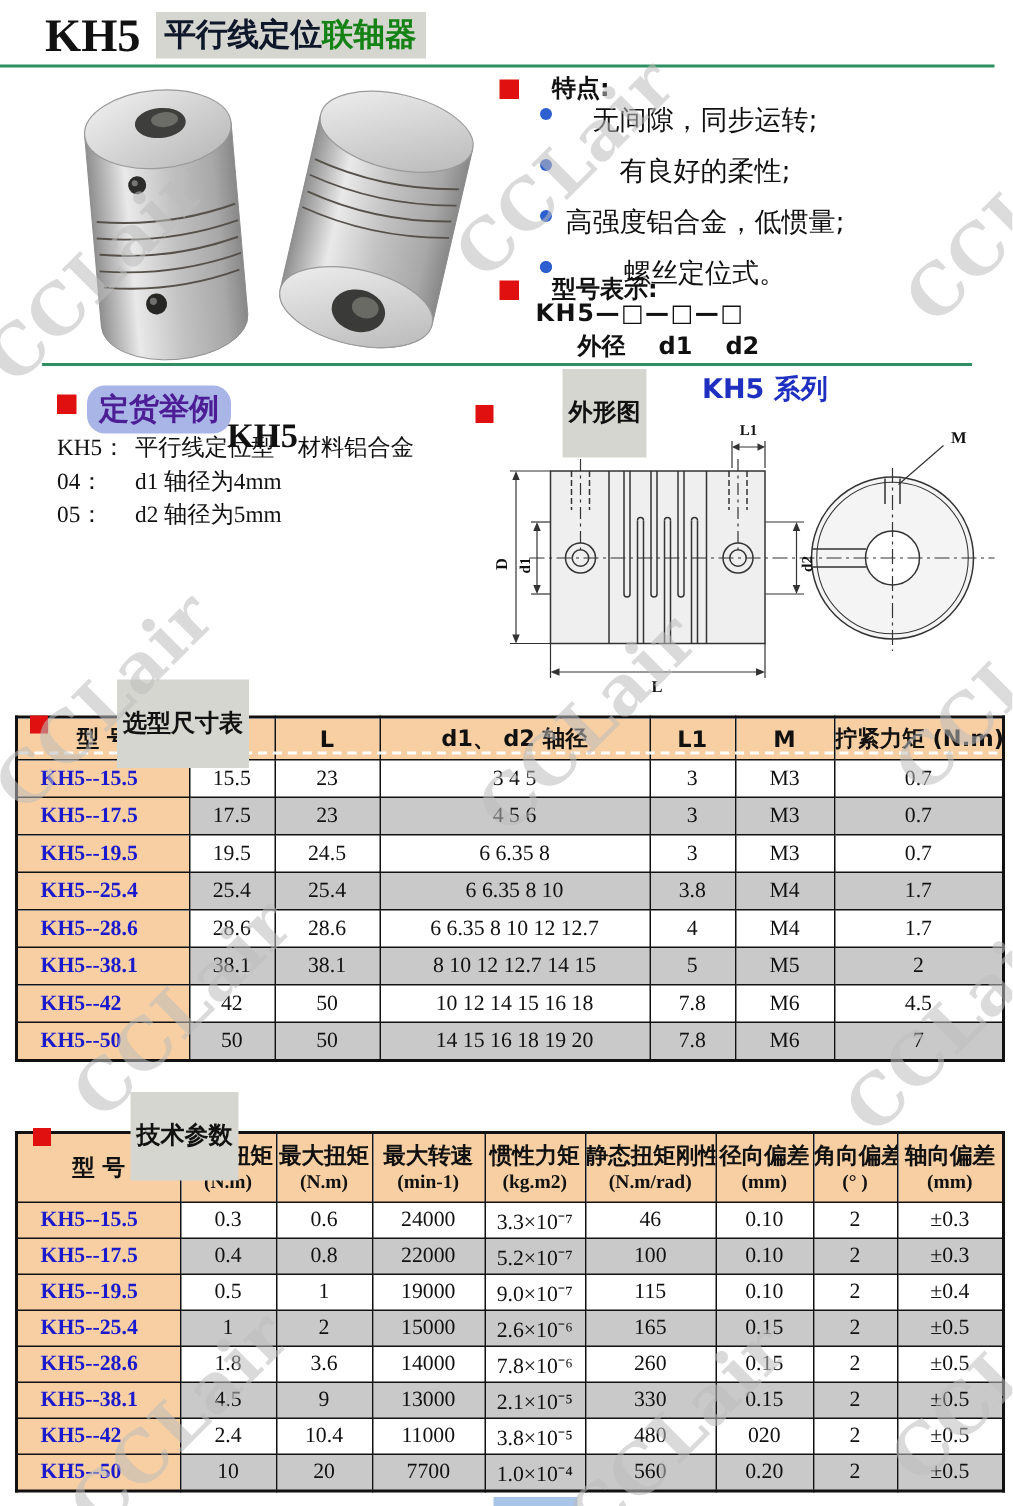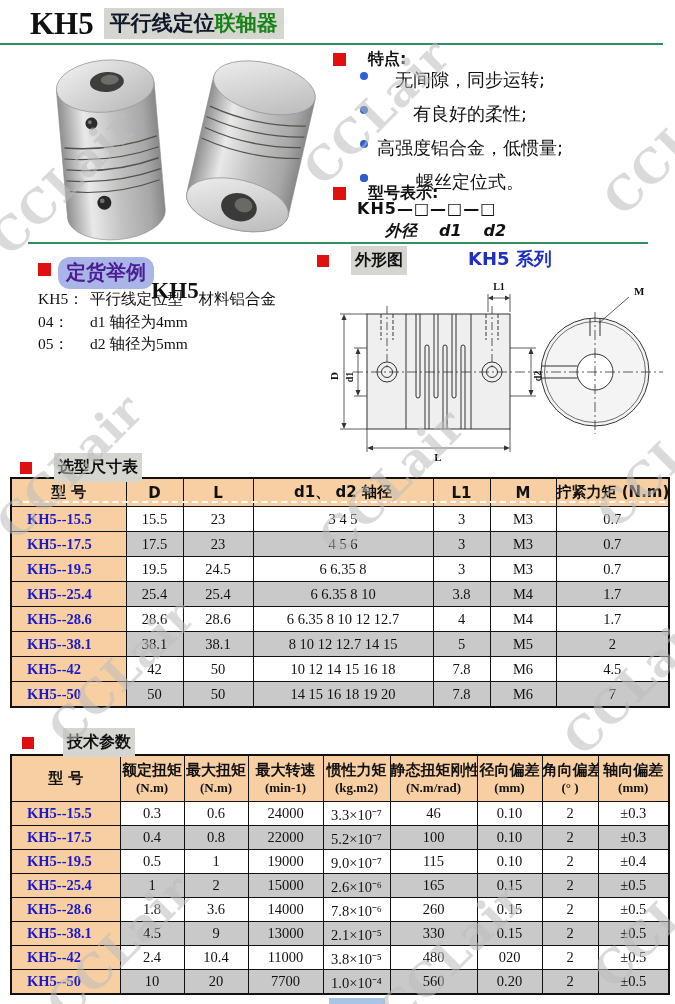--- a/index.html
+++ b/index.html
@@ -18,32 +18,32 @@
   .title .model{font-family:"Liberation Serif", serif; font-weight:bold; font-size:31px; color:#111;}
   .title .hl{background:#d6d6d0; font-weight:bold; font-size:21px; padding:3px 6px 4px 6px; margin-left:10px; vertical-align:4px;}
   .title .hl .red{color:#0f172a;}
   .title .hl .green{color:#158215;}
   .rule1{position:absolute; left:0; top:43px; width:663px; height:2px; background:#2f8f62; z-index:2;}
   .rule2{position:absolute; left:28px; top:242px; width:620px; height:2px; background:#2f8f62; z-index:2;}
 
   
   .sq{display:inline-block; width:13px; height:13px; background:#e01010;}
   .sec-head{position:absolute; z-index:4; display:flex; align-items:center; gap:22px; font-weight:bold; font-size:16px; white-space:nowrap;}
-  .sec-head .gtxt{background:#d6d6d0; padding:4px 4px;}
+  .sec-head .gtxt{background:#d6d6d0; padding:19px 4px;margin-left:24px;}
 
   
   .photo{position:absolute; left:20px; top:52px; width:310px; height:232px; z-index:1;}
   .photo-cap{position:absolute; left:20px; top:278px; width:310px; text-align:center; font-family:"Liberation Serif", serif; font-weight:bold; font-size:23px; z-index:2;}
 
   
   .feat-list{position:absolute; left:360px; top:68px; margin:0; padding:0; list-style:none; z-index:3;}
   .feat-list li{position:relative; font-size:18px; margin-bottom:10px; padding-left:17px; white-space:nowrap;text-align:center;}
   .dot{position:absolute; left:0; top:4px; width:8px; height:8px; border-radius:50%; background:#2d5fd0;}
   .pattern{position:absolute; left:357px; top:199px; font-weight:bold; font-size:16px; z-index:3; letter-spacing:1px;}
-  .legend{position:absolute; left:385px; top:221px; font-weight:bold; font-size:16px; z-index:3;font-style:italic;}
+  .legend{position:absolute; left:385px; top:221px; font-weight:bold; font-size:16px; z-index:3;}
   .legend span{margin-right:22px;}
 
   
   .oe-title{position:absolute; left:58px; top:257px; background:#a9b5e6; color:#4c1d95; font-weight:bold; font-size:20px; padding:2px 8px 3px 8px; z-index:3;border-radius:12px;}
   .oe-sq{position:absolute; left:38px; top:263px; z-index:3;}
   .oe-lines{position:absolute; left:38px; top:288px; z-index:3; font-family:"Liberation Serif", serif; font-size:15.5px; line-height:22.5px;}
   .oe-lines .lbl{display:inline-block; min-width:52px;}
 
   
   .series{position:absolute; left:468px; top:247px; color:#1f2fbf; font-weight:bold; font-size:18px; z-index:3;}

